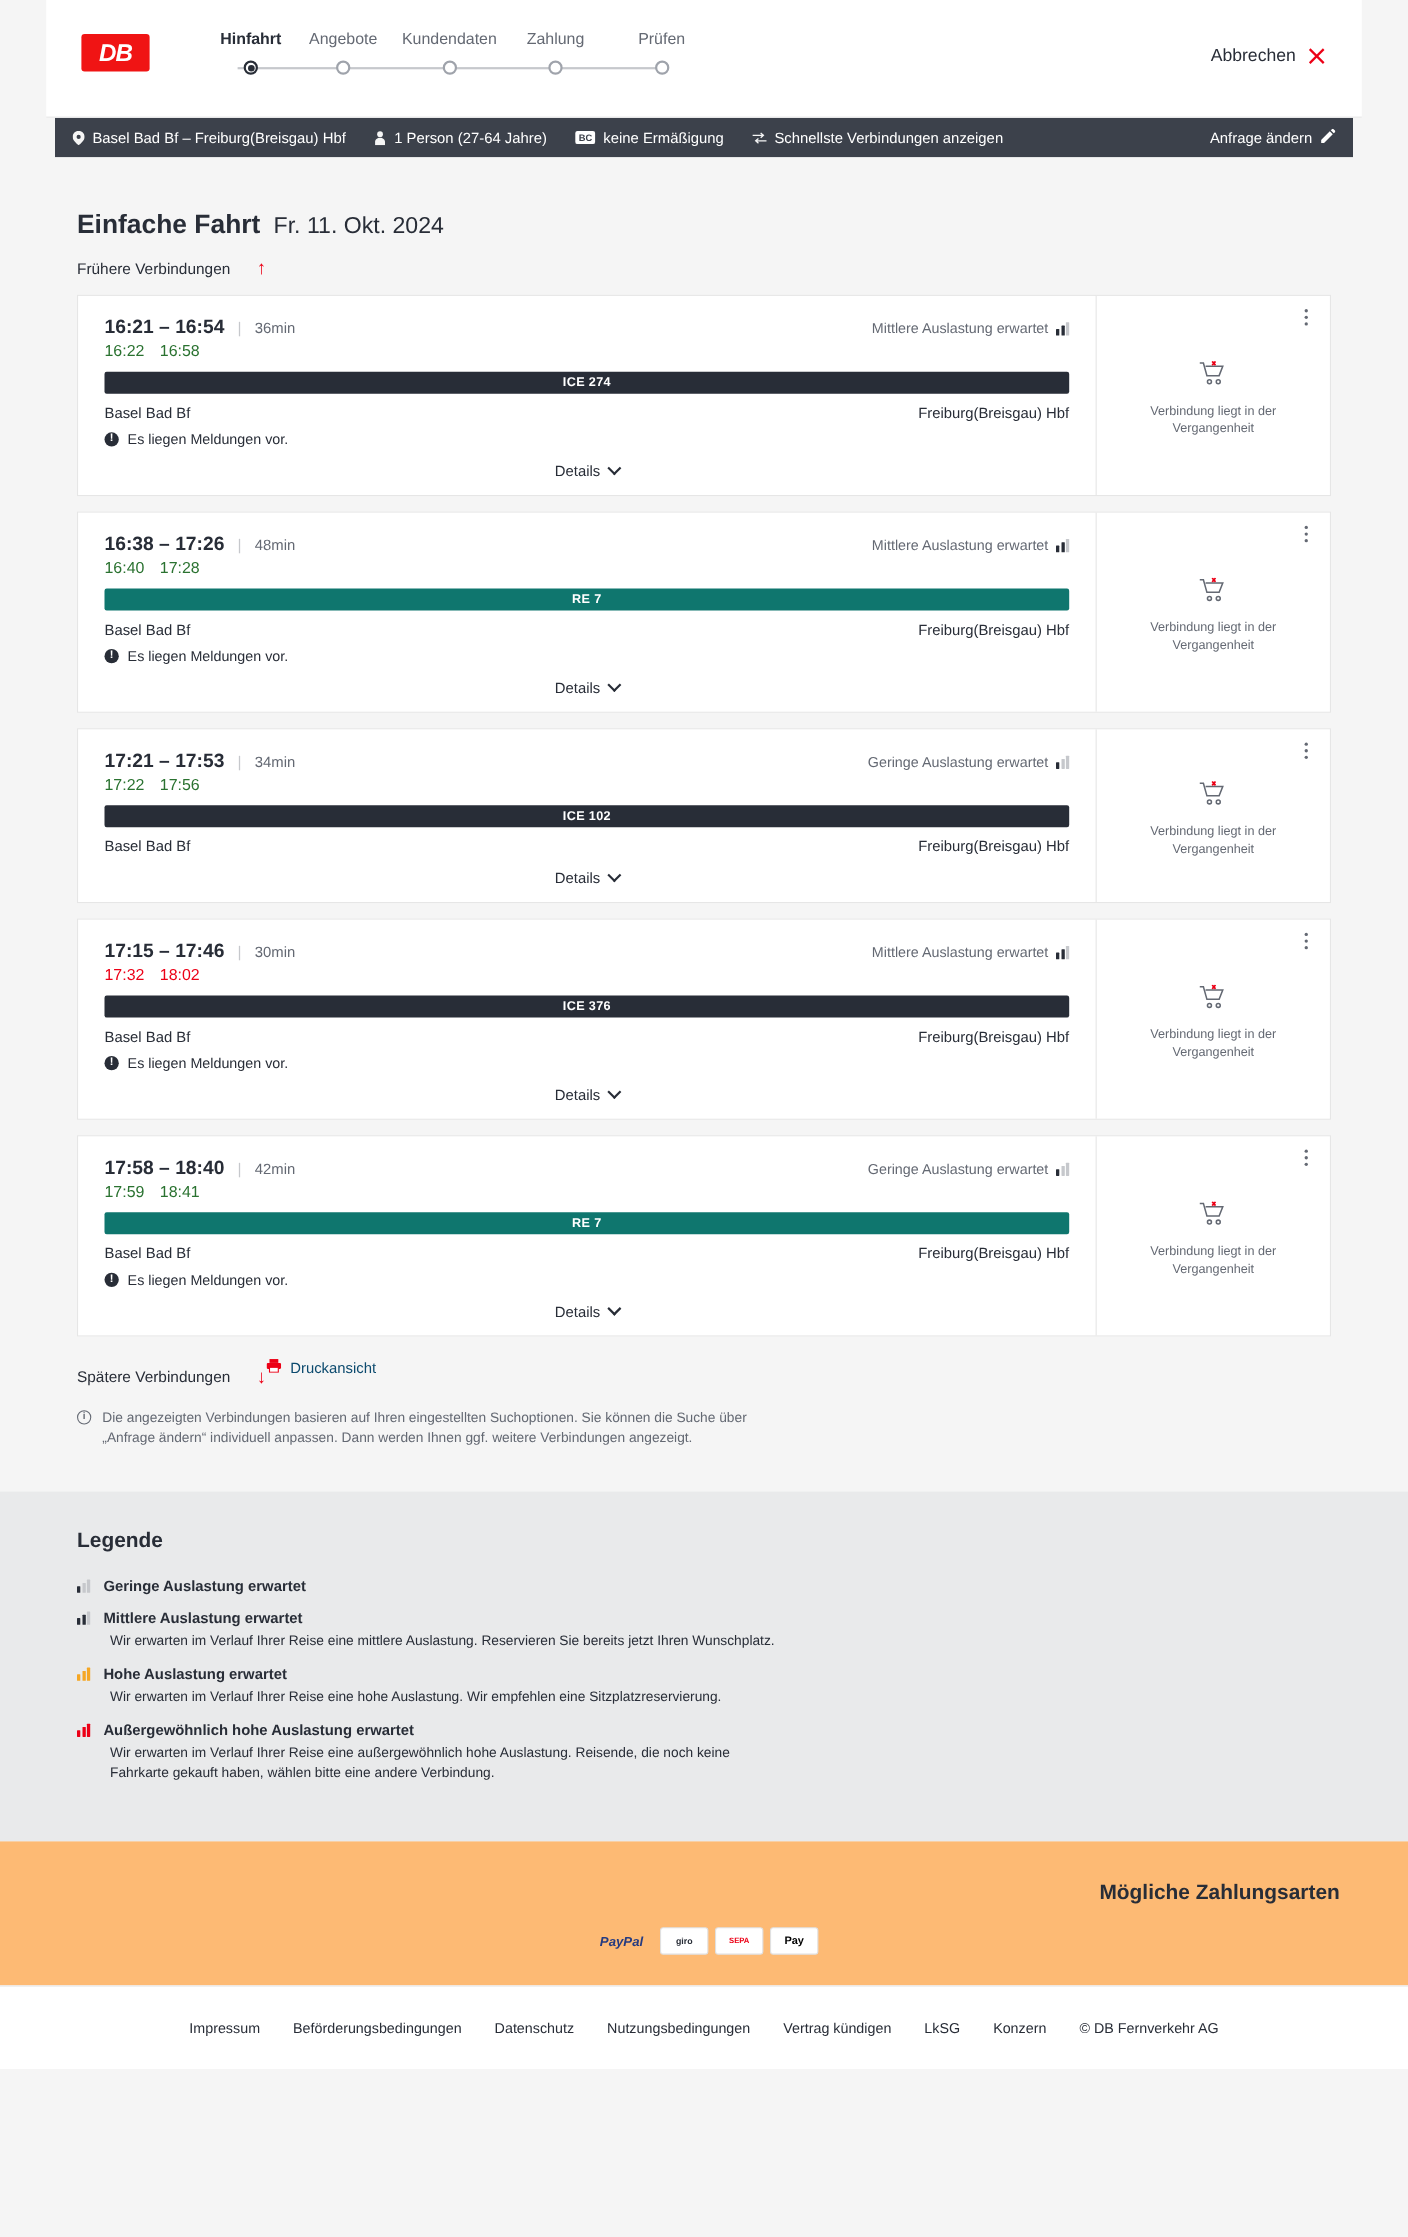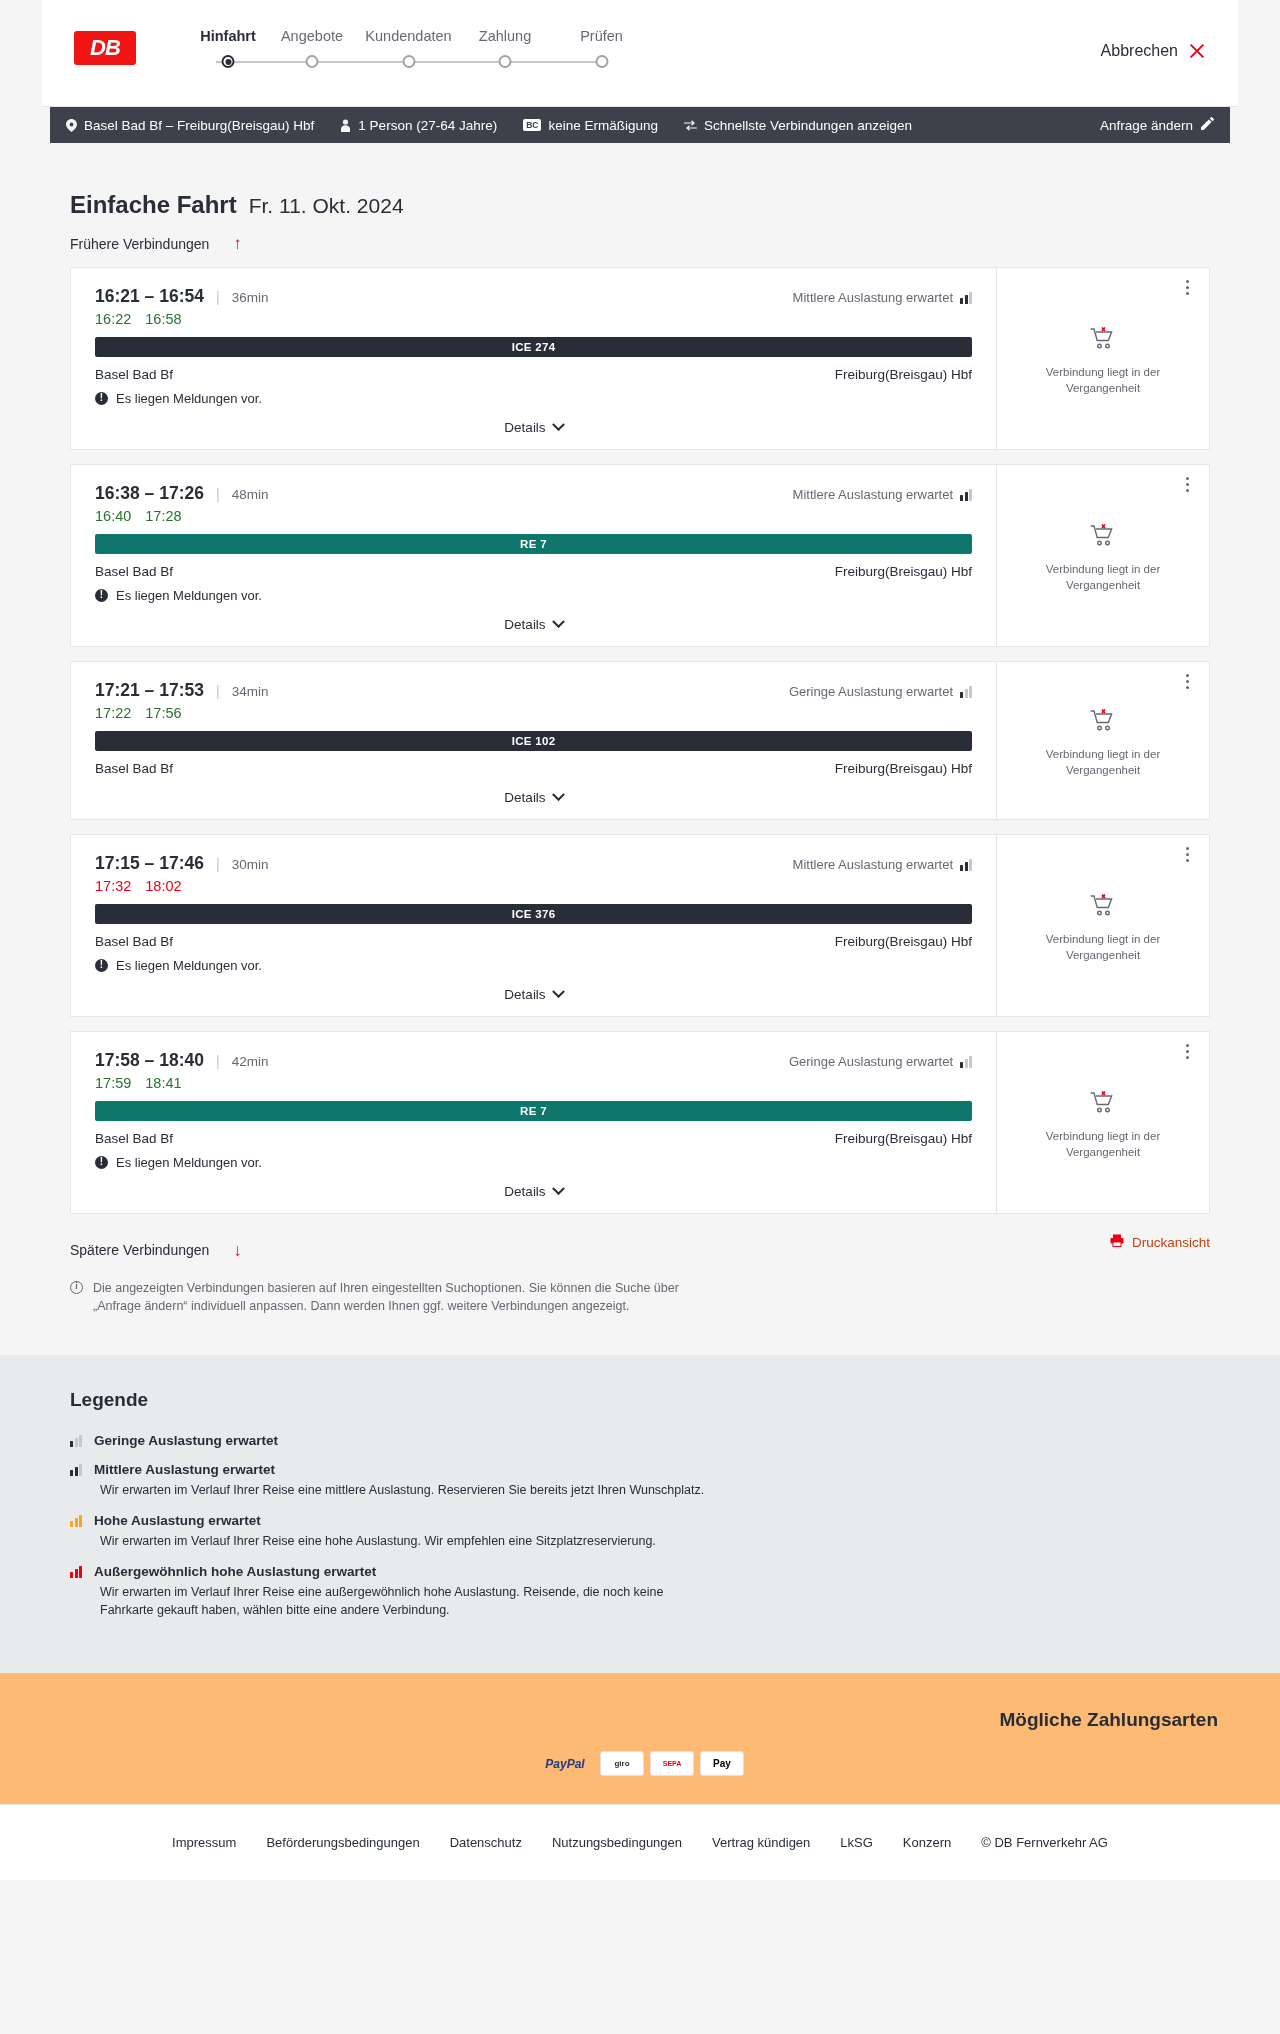--- a/index.html
+++ b/index.html
@@ -241,26 +241,26 @@
   .past-note {
     font-size: 11.5px; color: #646973;
     text-align: center;
     line-height: 1.35;
     margin-top: 10px;
     max-width: 150px;
   }
   .cart-ic { color: #646973; }
 
   .later-row {
-    display: flex; align-items: center; justify-content: space-between;
+    display: flex; align-items: center; 
     margin-top: 12px;
   }
   .print-link {
     display: inline-flex; align-items: center; gap: 8px;
-    font-size: 13.5px; color: #c2410c;
+    font-size: 13.5px; color: #0c4a6e;
     cursor: pointer;
   }
   .hint {
     display: flex; gap: 10px;
     margin-top: 20px;
     font-size: 12.5px; color: #646973;
     line-height: 1.45;
     max-width: 640px;
   }
   .info-circle {

